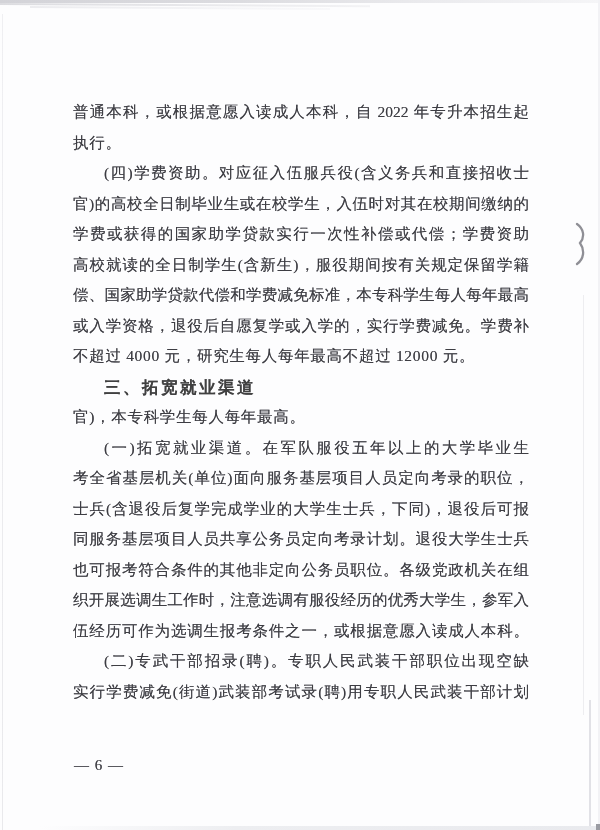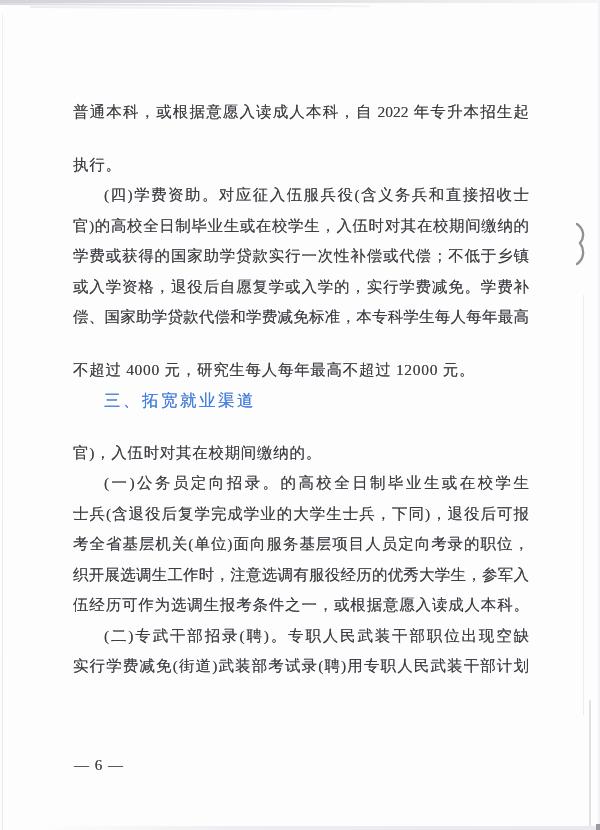--- a/index.html
+++ b/index.html
@@ -67,27 +67,27 @@
     color: var(--ink, #3d3d43);
     text-shadow: 0 0 0.6px rgba(61, 61, 67, 0.65);
     text-align: justify;
     text-align-last: justify;
     overflow: hidden;
     white-space: nowrap;
     font-family: Liberation Serif, serif;
   }
   .line.justify, .line.justify-indent { white-space: normal; }
   .line.justify-indent { text-indent: 31px; }
-  .line.left { text-align: left; text-align-last: left; letter-spacing: 0.7px; margin-top: 22px; }
+  .line.left { text-align: left; text-align-last: left; letter-spacing: 0.7px; }
   .line.heading {
     font-family: "Liberation Sans", "DejaVu Sans", sans-serif;
-    font-weight: 400;
+    font-weight: 700;
     font-size: 16.5px;
     letter-spacing: 2.5px;
-    color: #3b82f6;
+    color: #404040;
     text-align: left; text-align-last: left;
     text-indent: 31px;
   }
   .page-number {
     position: absolute; left: 74px; top: 757px;
     font-size: 15px; letter-spacing: 1px;
     color: var(--ink, #3d3d43);
     text-shadow: 0 0 0.6px rgba(61, 61, 67, 0.6);
   }
 </style>
@@ -107,29 +107,32 @@
     <path d="M3 2 C 10 7, 11 15, 6 21 C 11 28, 10 37, 3 42" fill="none" stroke="#84848b" stroke-width="2.3" stroke-linecap="round"></path>
   </svg>
   <div class="band-bottom"></div>
   <div class="corner-dot"></div>
 
   <div class="doc-text">
       <div class="line justify">普通本科，或根据意愿入读成人本科，自 2022 年专升本招生起</div>
       <div class="line left">执行。</div>
       <div class="line justify-indent">(四)学费资助。对应征入伍服兵役(含义务兵和直接招收士</div>
       <div class="line justify">官)的高校全日制毕业生或在校学生，入伍时对其在校期间缴纳的</div>
-      <div class="line justify">学费或获得的国家助学贷款实行一次性补偿或代偿；不低于乡镇</div>
+      <div class="line justify">学费或获得的国家助学贷款实行一次性补偿或代偿；学费资助</div>
+      <div class="line justify">高校就读的全日制学生(含新生)，服役期间按有关规定保留学籍</div>
+      <div class="line justify">偿、国家助学贷款代偿和学费减免标准，本专科学生每人每年最高</div>
       <div class="line justify">或入学资格，退役后自愿复学或入学的，实行学费减免。学费补</div>
-      <div class="line justify">偿、国家助学贷款代偿和学费减免标准，本专科学生每人每年最高</div>
       <div class="line left">不超过 4000 元，研究生每人每年最高不超过 12000 元。</div>
       <div class="line heading">三、拓宽就业渠道</div>
-      <div class="line left">官)，入伍时对其在校期间缴纳的。</div>
-      <div class="line justify-indent">(一)公务员定向招录。的高校全日制毕业生或在校学生</div>
+      <div class="line left">官)，本专科学生每人每年最高。</div>
+      <div class="line justify-indent">(一)拓宽就业渠道。在军队服役五年以上的大学毕业生</div>
+      <div class="line justify">考全省基层机关(单位)面向服务基层项目人员定向考录的职位，</div>
       <div class="line justify">士兵(含退役后复学完成学业的大学生士兵，下同)，退役后可报</div>
-      <div class="line justify">考全省基层机关(单位)面向服务基层项目人员定向考录的职位，</div>
+      <div class="line justify">同服务基层项目人员共享公务员定向考录计划。退役大学生士兵</div>
+      <div class="line justify">也可报考符合条件的其他非定向公务员职位。各级党政机关在组</div>
       <div class="line justify">织开展选调生工作时，注意选调有服役经历的优秀大学生，参军入</div>
       <div class="line justify">伍经历可作为选调生报考条件之一，或根据意愿入读成人本科。</div>
       <div class="line justify-indent">(二)专武干部招录(聘)。专职人民武装干部职位出现空缺</div>
       <div class="line justify">实行学费减免(街道)武装部考试录(聘)用专职人民武装干部计划</div>
     </div>
 
   <div class="page-number">— 6 —</div>
 </div>
 
 </body></html>

